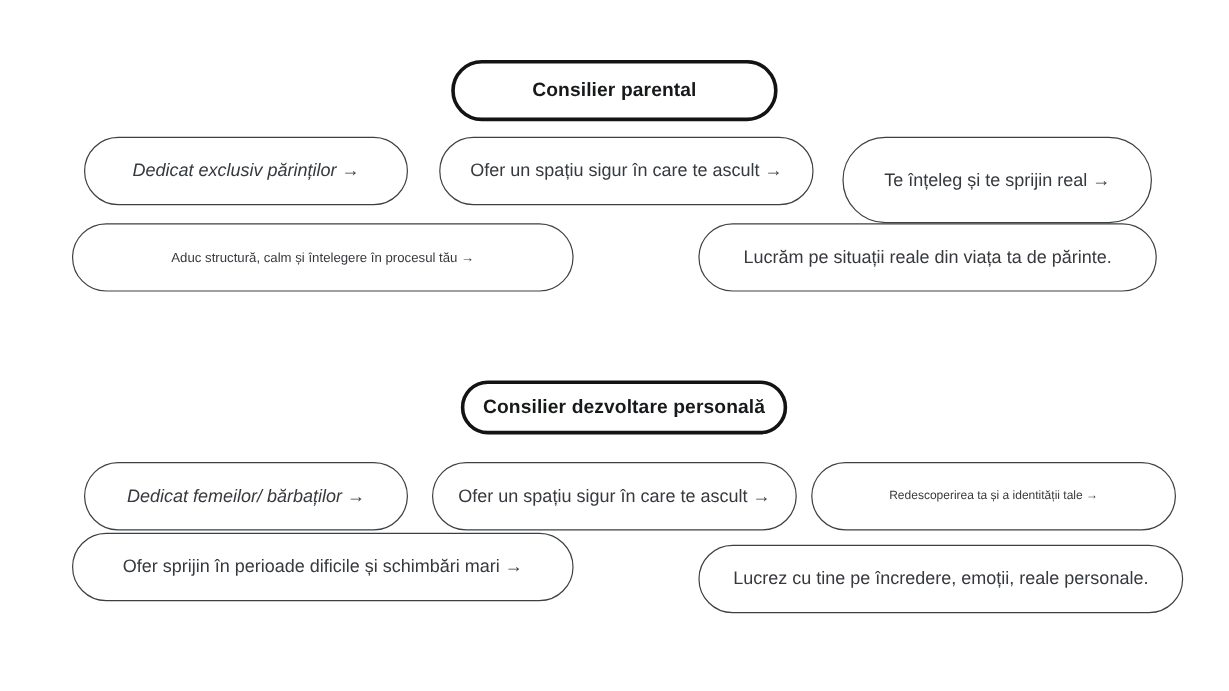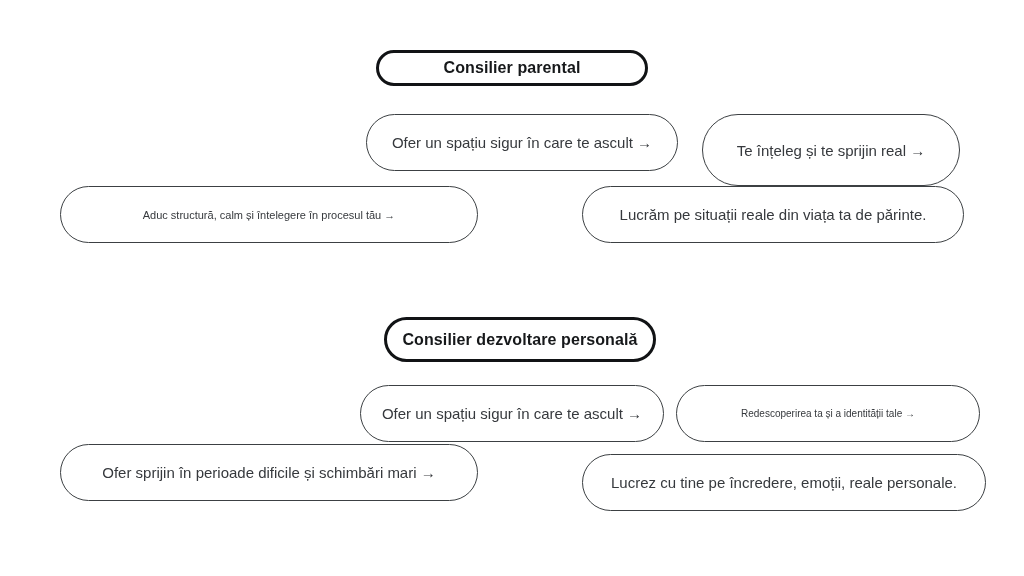--- a/index.html
+++ b/index.html
@@ -52,21 +52,21 @@
   }
   .item-pill.italic {
     font-style: italic;
   }
   .item-pill .txt {
     display: inline-block;
   }
 
   
   #hdr-parental {
-    left: 376px;  top: 50px;  width: 272px; height: 36px;
+    left: 376px;  top: 50px;  width: 272px; height: 51px;
     font-size: 16px;
   }
   #p1-a { left: 70px;  top: 114px; width: 270px; height: 57px; font-size: 15px; }
   #p1-b { left: 366px; top: 114px; width: 312px; height: 57px; font-size: 15px; }
   #p1-c { left: 702px; top: 114px; width: 258px; height: 72px; font-size: 15px; }
   #p1-d { left: 60px;  top: 186px; width: 418px; height: 57px; font-size: 11px; }
   #p1-e { left: 582px; top: 186px; width: 382px; height: 57px; font-size: 15px; }
 
   
   #hdr-dezvoltare {
@@ -81,20 +81,23 @@
 </style>
 </head>
 <body>
 
 <div class="canvas">
 
   <div class="header-pill" id="hdr-parental">
     <span>Consilier parental</span>
   </div>
 
+  <div class="item-pill italic" id="p1-a">
+    <span class="txt">Dedicat exclusiv părinților →</span>
+  </div>
 
   <div class="item-pill" id="p1-b">
     <span class="txt">Ofer un spațiu sigur în care te ascult →</span>
   </div>
 
   <div class="item-pill" id="p1-c">
     <span class="txt">Te înțeleg și te sprijin real →</span>
   </div>
 
   <div class="item-pill" id="p1-d">
@@ -102,20 +105,23 @@
   </div>
 
   <div class="item-pill" id="p1-e">
     <span class="txt">Lucrăm pe situații reale din viața ta de părinte.</span>
   </div>
 
   <div class="header-pill" id="hdr-dezvoltare">
     <span>Consilier dezvoltare personală</span>
   </div>
 
+  <div class="item-pill italic" id="p2-a">
+    <span class="txt">Dedicat femeilor/ bărbaților →</span>
+  </div>
 
   <div class="item-pill" id="p2-b">
     <span class="txt">Ofer un spațiu sigur în care te ascult →</span>
   </div>
 
   <div class="item-pill" id="p2-c">
     <span class="txt">Redescoperirea ta și a identității tale →</span>
   </div>
 
   <div class="item-pill" id="p2-d">

